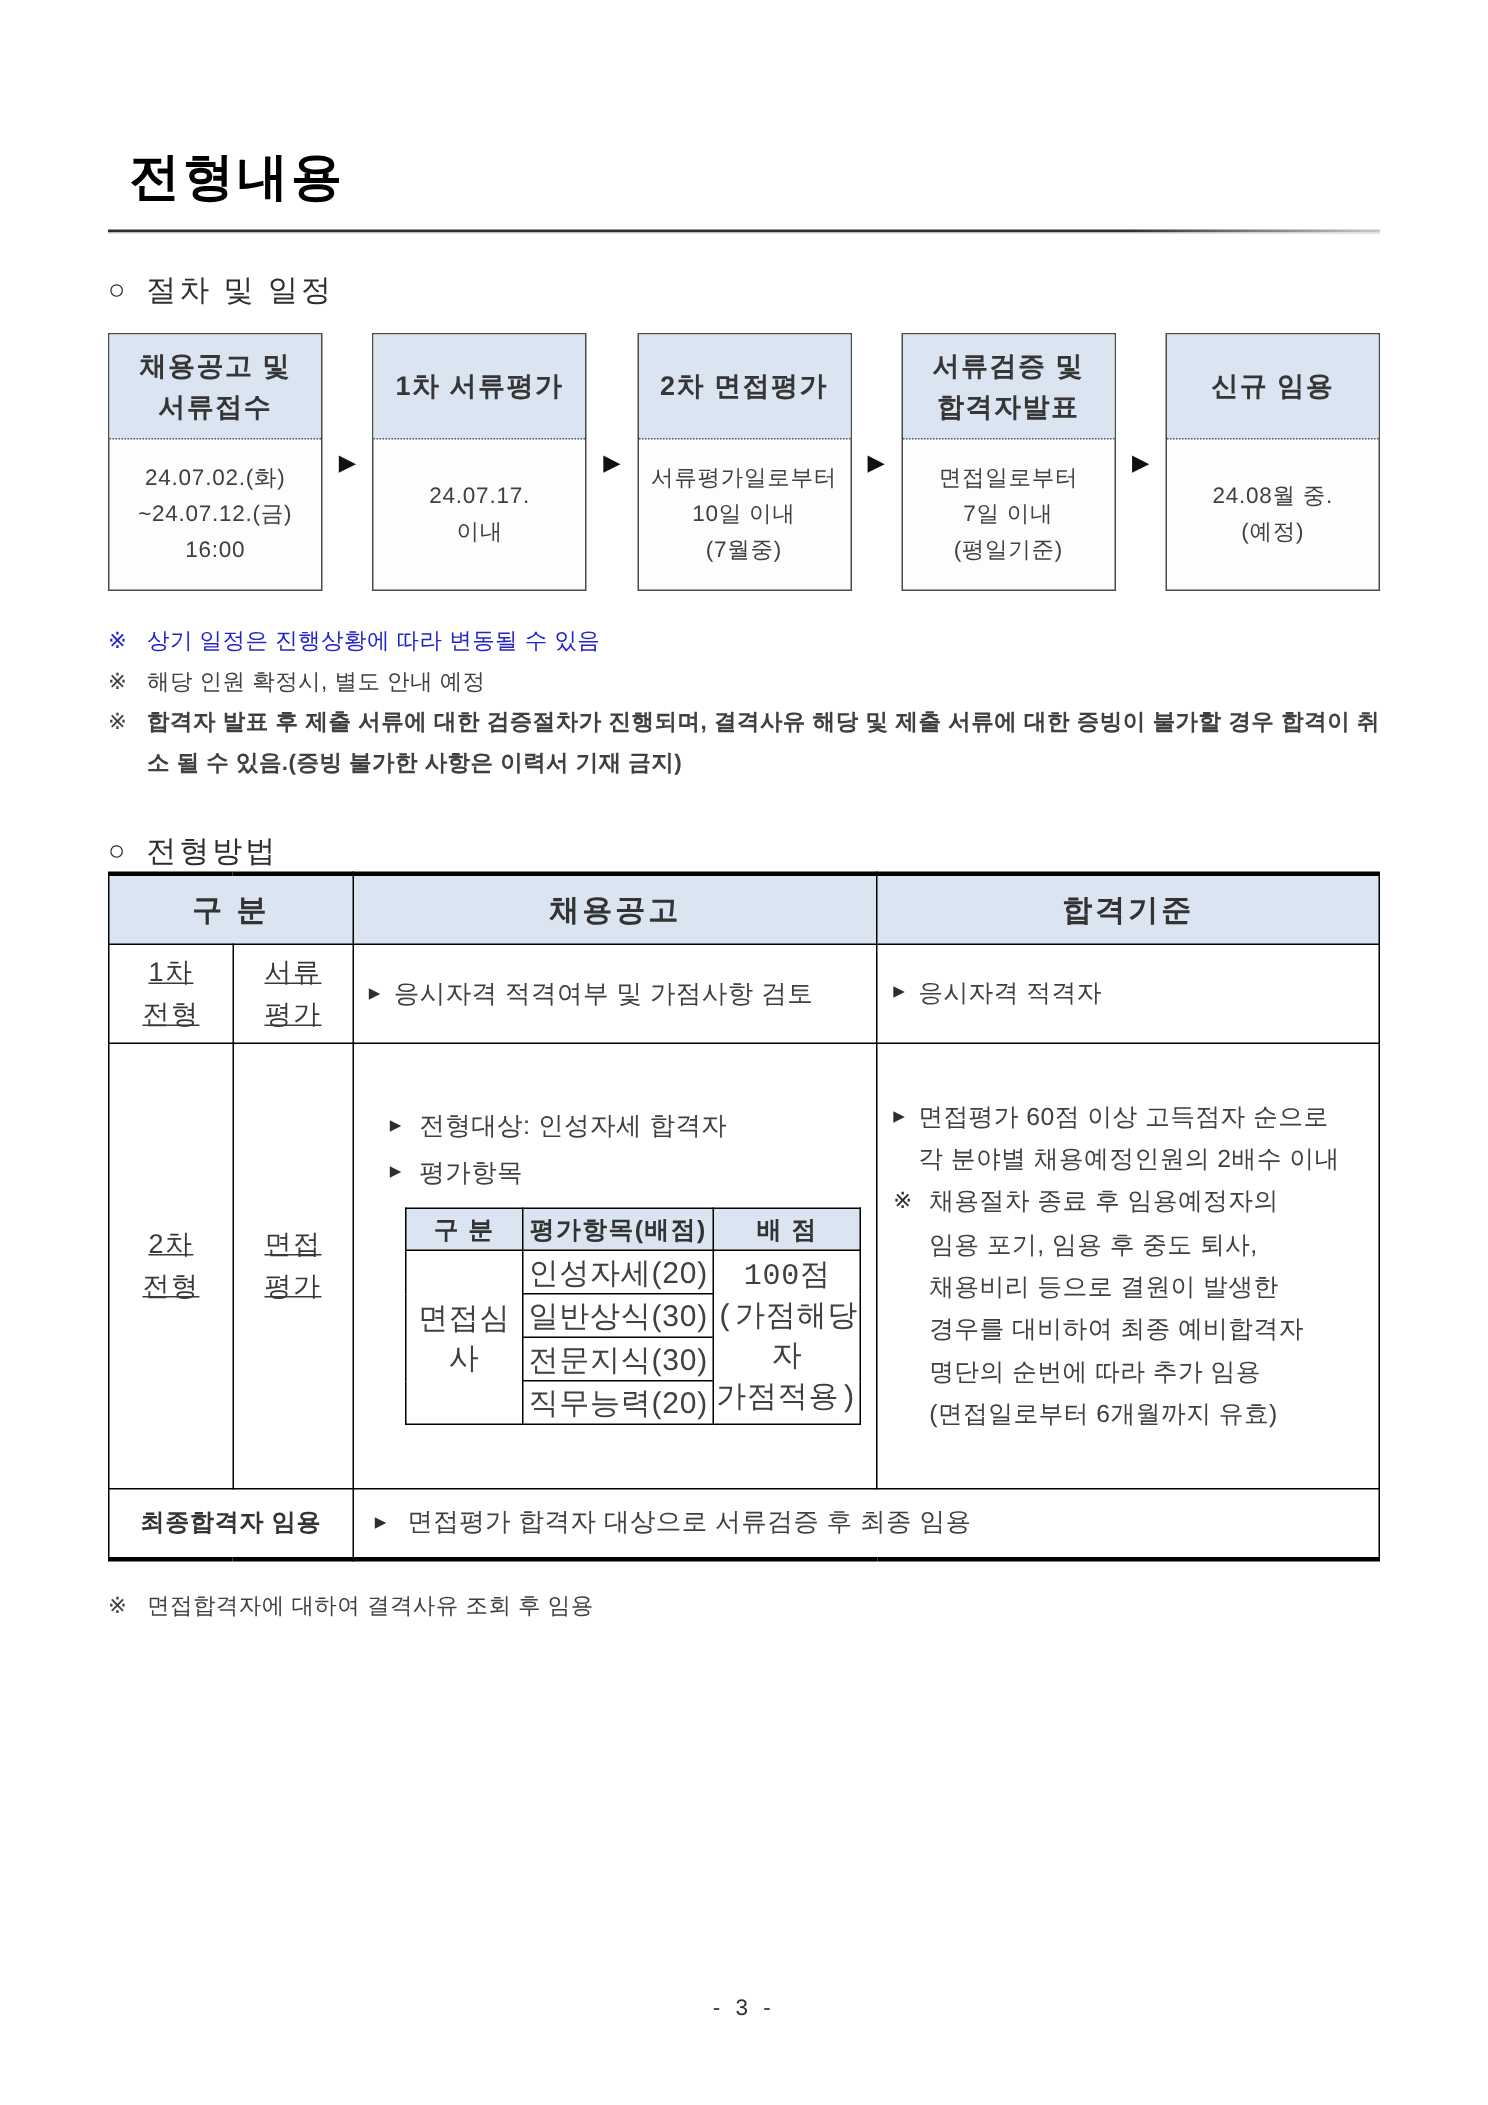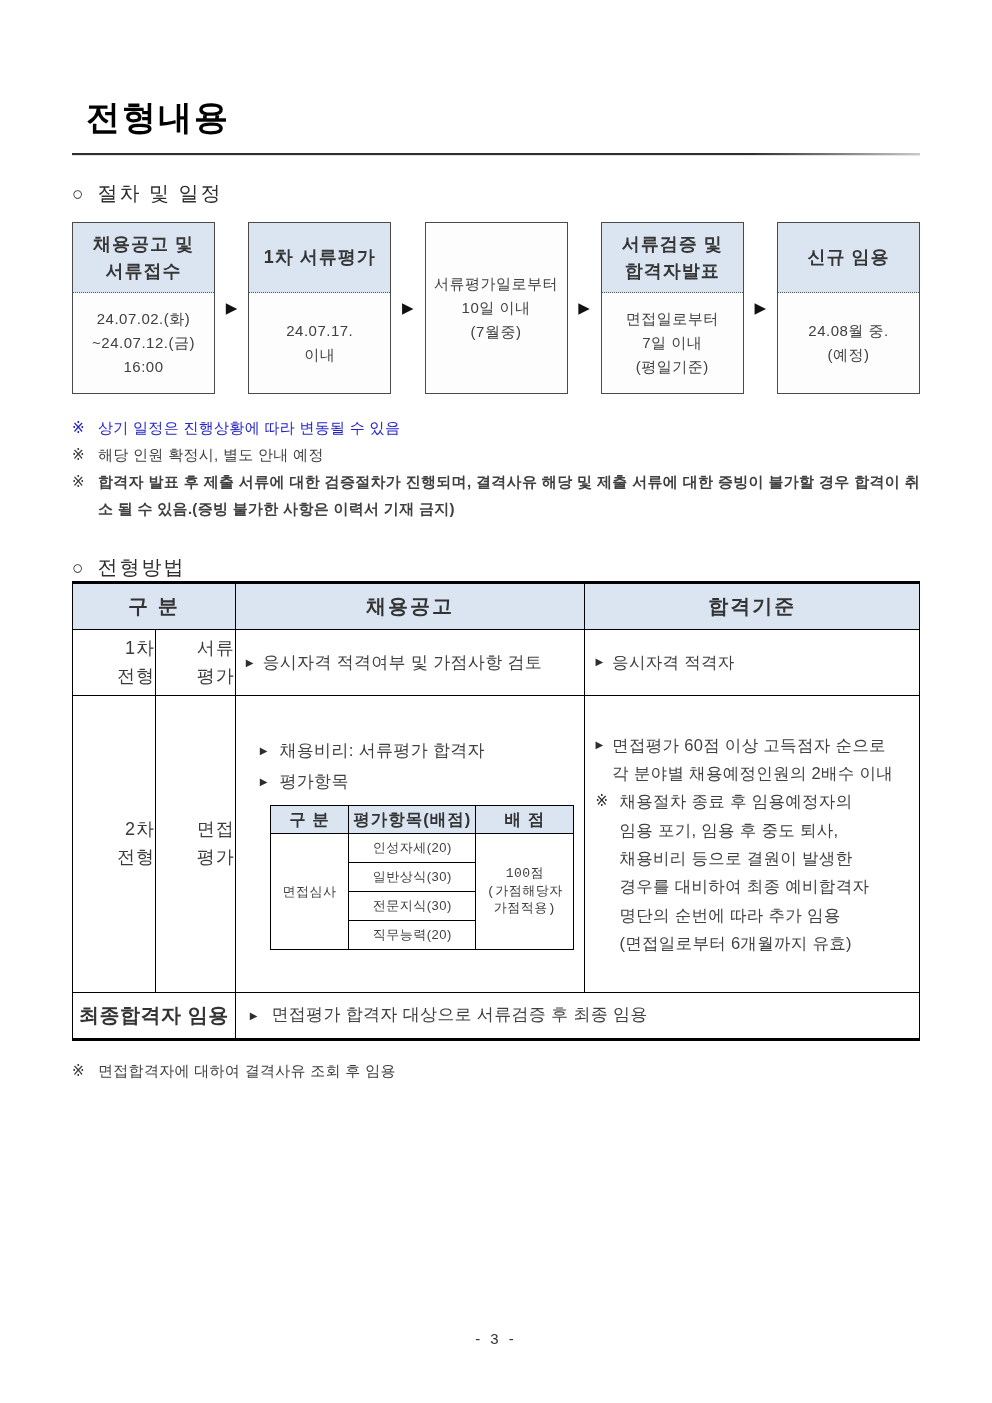--- a/index.html
+++ b/index.html
@@ -68,22 +68,22 @@
   
   .main-table { width: 848px; border-collapse: collapse;
                 border-top: 3px solid #000; border-bottom: 3px solid #000; }
   .main-table th, .main-table td { border: 1px solid #000; }
   .main-table thead th {
     background: #dbe5f1; height: 47px;
     font-size: 20px; font-weight: bold; color: #333;
     text-align: center; letter-spacing: 2px;
   }
   .cell-stage {
-    text-align: right; font-size: 18px; color: #3a3a3a;
-    white-space: pre-line; line-height: 1.55; letter-spacing: 1px;
+    text-align: center; font-size: 18px; color: #3a3a3a;
+    white-space: pre-line; line-height: 1.55; letter-spacing: 1px; text-decoration: underline;
   }
   .row1 td { height: 66px; }
   .row2 td { height: 297px; }
   .row3 td { height: 45px; }
   .cell-detail, .cell-criteria { padding: 8px 10px; vertical-align: middle; font-size: 17px; }
   .bullet-line { display: flex; align-items: flex-start; }
   .bullet-line .b {
     flex: none; font-size: 10px; line-height: 27px; margin-right: 9px; color: #2e2e2e;
   }
   .bullet-line .t { white-space: pre-line; line-height: 1.62; letter-spacing: 0.3px; }
@@ -95,25 +95,25 @@
   .detail2-pad .bullet-line { margin: 3px 0; }
   .detail2-pad .bullet-line .b { margin-right: 12px; }
 
   
   .inner-table { border-collapse: collapse; margin: 10px 0 4px 10px; }
   .inner-table th, .inner-table td { border: 1px solid #000; text-align: center; }
   .inner-table thead th {
     background: #dbe5f1; height: 28px; font-size: 16.5px;
     font-weight: bold; color: #333; letter-spacing: 1px;
   }
-  .inner-table td { font-size: 13px; color: #404040; height: 29px; letter-spacing: 0.5px; }
+  .inner-table td { font-size: 20px; color: #404040; height: 29px; letter-spacing: 0.5px; }
   .inner-score { white-space: pre-line; line-height: 1.35; font-family: Liberation Mono, monospace; }
 
   .cell-final-label {
-    text-align: center; font-size: 20px; font-weight: bold; color: #333; letter-spacing: 0.5px;
+    text-align: center; font-size: 16px; font-weight: bold; color: #333; letter-spacing: 0.5px;
   }
   .row3 .cell-detail { padding-left: 14px; }
   .row3 .bullet-line .b { margin-right: 14px; line-height: 29px; }
 
   
   .footnote { margin-top: 16px; }
   .page-number {
     position: absolute; top: 1330px; left: 0; width: 100%;
     text-align: center; font-size: 15px; color: #333; letter-spacing: 3px;
   }
@@ -141,20 +141,21 @@
 16:00</div>
     </div>
     <div class="flow-arrow">▶</div>
     <div class="flow-step">
       <div class="flow-step-title">1차 서류평가</div>
       <div class="flow-step-body">24.07.17.
 이내</div>
     </div>
     <div class="flow-arrow">▶</div>
     <div class="flow-step">
+      <div class="flow-step-title">2차 면접평가</div>
       <div class="flow-step-body">서류평가일로부터
 10일 이내
 (7월중)</div>
     </div>
     <div class="flow-arrow">▶</div>
     <div class="flow-step">
       <div class="flow-step-title">서류검증 및
 합격자발표</div>
       <div class="flow-step-body">면접일로부터
 7일 이내
@@ -223,21 +224,21 @@
       </tr>
       <tr class="row2">
         <td class="cell-stage">2차
 전형</td>
         <td class="cell-stage">면접
 평가</td>
         <td class="cell-detail">
           <div class="detail2-pad">
             <div class="bullet-line">
               <span class="b">▶</span>
-              <span class="t">채용비리: 서류평가 합격자</span>
+              <span class="t">전형대상: 인성자세 합격자</span>
             </div>
             <div class="bullet-line">
               <span class="b">▶</span>
               <span class="t">평가항목</span>
             </div>
             <table class="inner-table">
               <colgroup>
                 <col style="width:80px">
                   <col style="width:130px">
                   <col style="width:100px">

